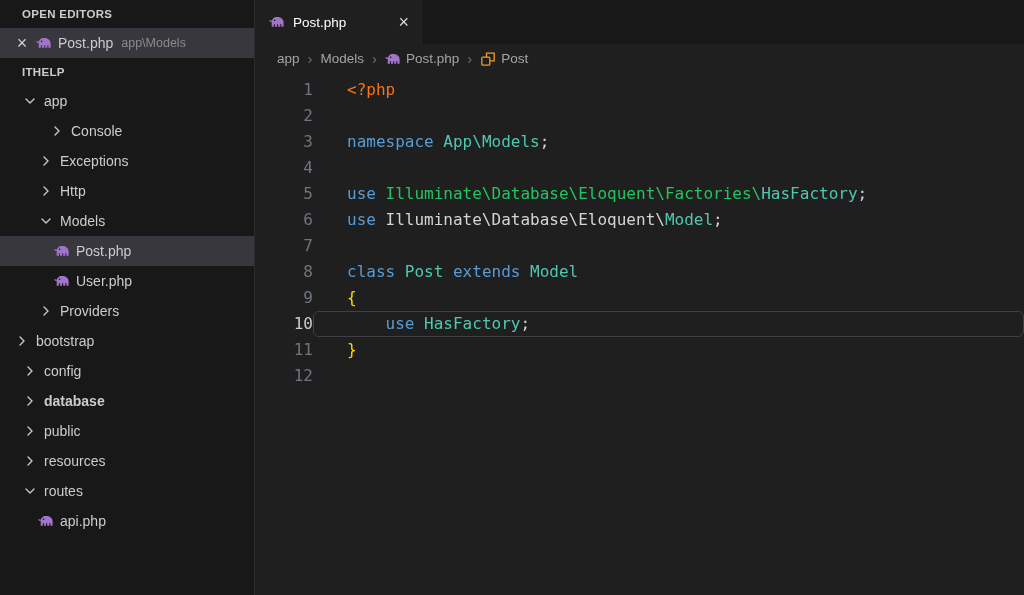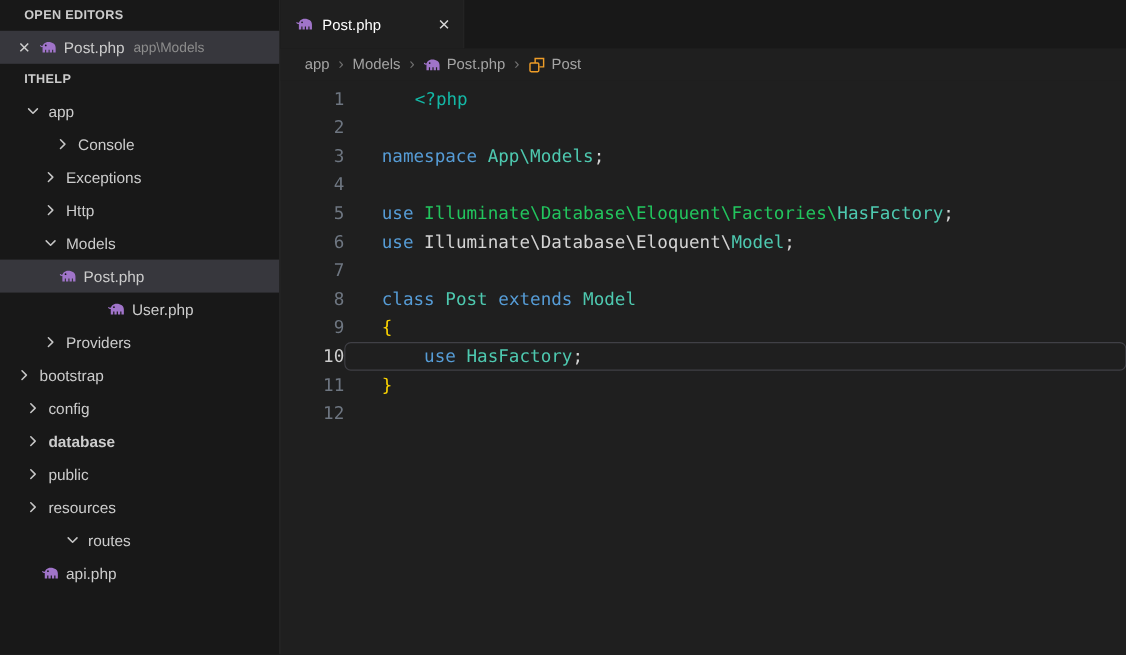--- a/index.html
+++ b/index.html
@@ -142,21 +142,21 @@
       <div class="row tree-row selected" style="padding-left: 54px;">
         <span class="icon">
           <svg viewBox="0 0 16 16">
             <path fill="#a074c9" d="M8 3.1c-3.2 0-5.3 2-5.3 5.2v4.5h2.2v-2.6H6v2.6h2.1v-2.6h1.1v2.6h2.1v-2.6h1.1v2.6h2.2V8.3C14.6 5.1 11.8 3.1 8 3.1z"></path>
             <circle cx="5.6" cy="6.3" r=".8" fill="#16161a"></circle>
             <path d="M2.9 7.1c-.7.4-1.5.2-2-.5" stroke="#a074c9" fill="none" stroke-width="1.1" stroke-linecap="round"></path>
           </svg>
         </span>
         <span class="file-name">Post.php</span>
       </div>
-      <div class="row tree-row" style="padding-left: 54px; margin-left: 44px;">
+      <div class="row tree-row" style="padding-left: 54px;">
         <span class="icon">
           <svg viewBox="0 0 16 16">
             <path fill="#a074c9" d="M8 3.1c-3.2 0-5.3 2-5.3 5.2v4.5h2.2v-2.6H6v2.6h2.1v-2.6h1.1v2.6h2.1v-2.6h1.1v2.6h2.2V8.3C14.6 5.1 11.8 3.1 8 3.1z"></path>
             <circle cx="5.6" cy="6.3" r=".8" fill="#16161a"></circle>
             <path d="M2.9 7.1c-.7.4-1.5.2-2-.5" stroke="#a074c9" fill="none" stroke-width="1.1" stroke-linecap="round"></path>
           </svg>
         </span>
         <span class="file-name">User.php</span>
       </div>
       <div class="row tree-row" style="padding-left: 38px;">
@@ -200,21 +200,21 @@
         <span class="file-name">public</span>
       </div>
       <div class="row tree-row" style="padding-left: 22px;">
         <span class="chev">
           <svg viewBox="0 0 16 16">
             <path d="M6 4l4 4-4 4" stroke="currentColor" fill="none" stroke-width="1.4" stroke-linecap="round" stroke-linejoin="round"></path>
           </svg>
         </span>
         <span class="file-name">resources</span>
       </div>
-      <div class="row tree-row" style="padding-left: 22px; margin-left: 36px;">
+      <div class="row tree-row" style="padding-left: 22px;">
         <span class="chev expanded">
           <svg viewBox="0 0 16 16">
             <path d="M6 4l4 4-4 4" stroke="currentColor" fill="none" stroke-width="1.4" stroke-linecap="round" stroke-linejoin="round"></path>
           </svg>
         </span>
         <span class="file-name">routes</span>
       </div>
       <div class="row tree-row" style="padding-left: 38px;">
         <span class="icon">
           <svg viewBox="0 0 16 16">
@@ -270,21 +270,21 @@
             <path d="M6.5 6.2V2.2h7.7v7.6h-3.9"></path>
           </svg>
         </span>
         <span>Post</span>
       </span>
     </div>
 
   <div class="code-area" id="code-area">
       <div class="code-line">
         <span class="line-num">1</span>
-        <span class="line-content"><span style="color: #14b8a6; margin-left: 30px;">&lt;?php</span></span>
+        <span class="line-content"><span style="color: #f97316;">&lt;?php</span></span>
       </div>
       <div class="code-line">
         <span class="line-num">2</span>
         <span class="line-content"></span>
       </div>
       <div class="code-line">
         <span class="line-num">3</span>
         <span class="line-content"><span style="color: rgb(86, 156, 214);">namespace</span><span style="color: rgb(212, 212, 212);"> </span><span style="color: rgb(78, 201, 176);">App\Models</span><span style="color: rgb(212, 212, 212);">;</span></span>
       </div>
       <div class="code-line">

